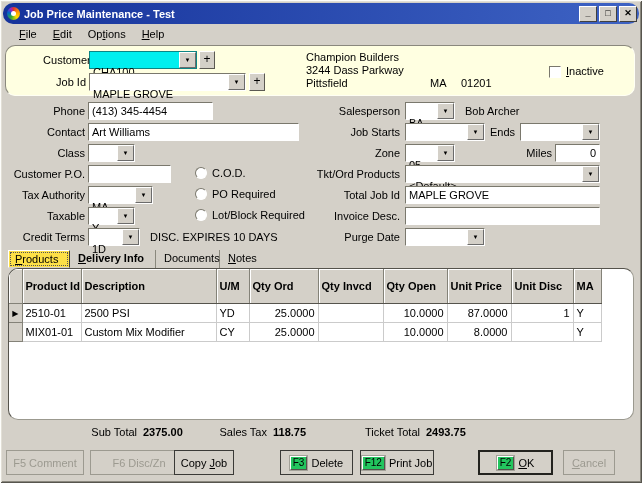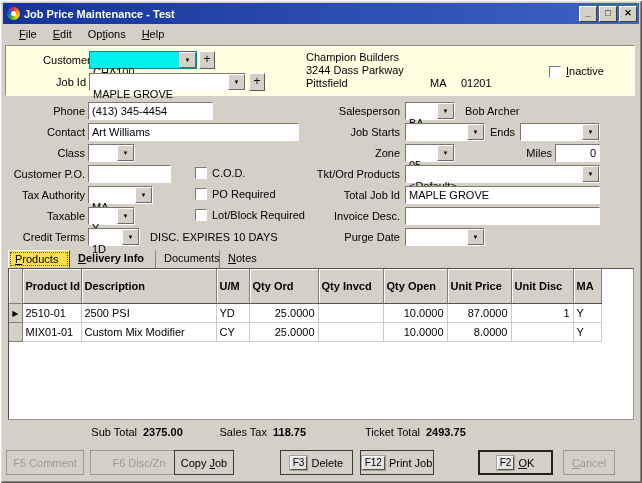--- a/index.html
+++ b/index.html
@@ -1,21 +1,21 @@
 <!DOCTYPE html>
 <html><head>
 <meta charset="utf-8">
 <style>
   html,body{margin:0;padding:0;background:#808080;}
   .w{position:relative;width:642px;height:483px;background:#D4D0C8;
      font-family:"Liberation Sans",sans-serif;font-size:11px;color:#000;
      box-shadow:inset 1px 1px 0 #fdfdfa, inset -1px -1px 0 #57554e,
                 inset 2px 2px 0 #e2dfd6, inset -2px -2px 0 #8a887e;
      overflow:hidden;}
-  .abs{position:absolute;box-sizing:border-box;}
+  .abs{position:absolute;box-sizing:border-box;border-radius:10px;}
   
   .tb{left:3px;top:3px;width:636px;height:21px;
       background:linear-gradient(90deg,#16339B,#3E63C4);
       display:flex;align-items:center;padding:0 2px;box-sizing:border-box;}
   .appicon{width:13px;height:13px;border-radius:50%;margin:0 4px 0 2px;position:relative;
       background:conic-gradient(#d33 0deg,#f90 70deg,#fd0 140deg,#3a3 210deg,#06c 280deg,#92c 330deg,#d33 360deg);}
   .appicon::after{content:"";position:absolute;inset:4px;border-radius:50%;background:#fff;}
   .ttl{flex:1;color:#fff;font-weight:bold;font-size:11px;white-space:nowrap;overflow:hidden;}
   .tbtn{width:16px;height:14px;margin-left:2px;background:#D4D0C8;
       border:1px solid;border-color:#fff #404040 #404040 #fff;
@@ -62,21 +62,21 @@
   .grid .selc{background:#D4D0C8;border-right:1px solid #848278;border-bottom:1px solid #848278;
       text-align:center;padding:0;font-size:8px;}
   
   .tot{position:absolute;top:426px;white-space:nowrap;}
   
   .btn{position:absolute;top:450px;height:25px;background:#D4D0C8;border:1px solid #3a3a37;
       box-sizing:border-box;display:flex;align-items:center;justify-content:center;gap:4px;
       font-family:"Liberation Sans",sans-serif;font-size:11px;white-space:nowrap;}
   .btn.dis{color:#9c9a90;border-color:#9c9a90;}
   .btn.def{border:2px solid #23231f;}
-  .keycap{display:inline-block;background:#e5e5e5;border:1px solid;
+  .keycap{display:inline-block;background:#22c55e;border:1px solid;
       border-color:#fff #53514a #53514a #fff;box-shadow:0 0 0 1px #a3a198;
       padding:0 2px;font-size:10px;line-height:12px;}
 </style>
 </head>
 <body>
 
 <div class="w">
 
   <div class="abs tb">
     <div class="appicon"></div>

